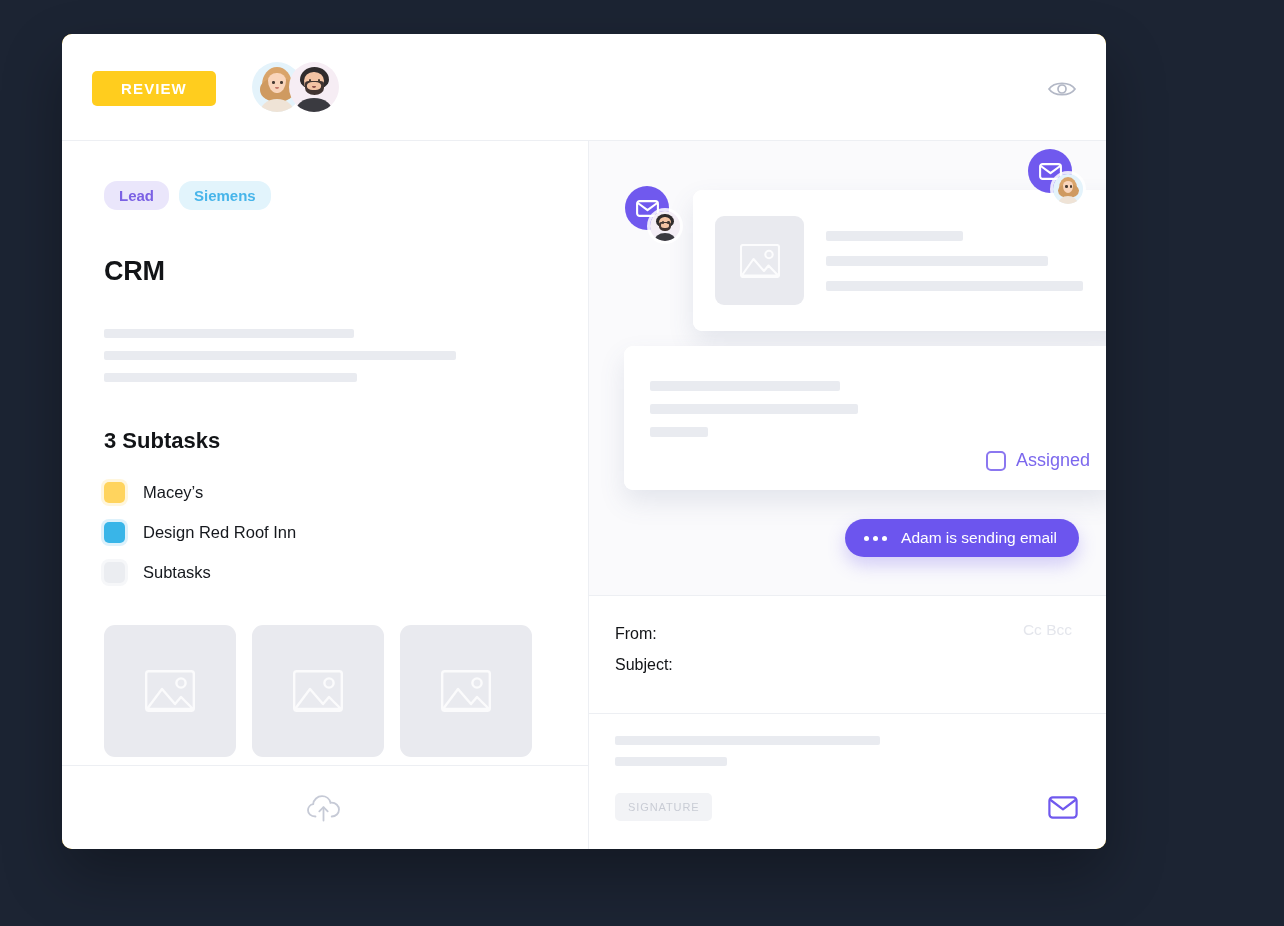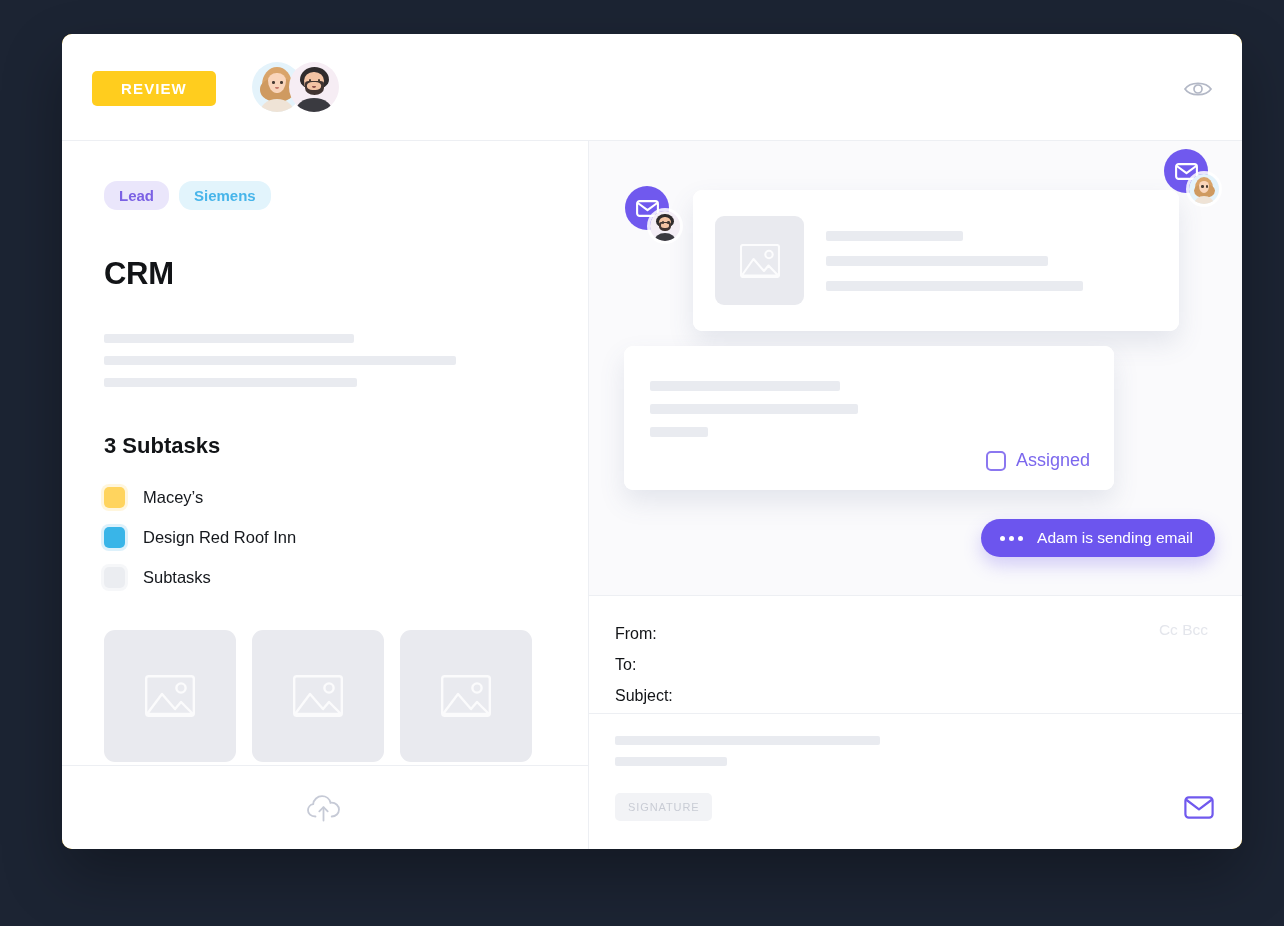--- a/index.html
+++ b/index.html
@@ -14,21 +14,21 @@
     background: #1c2433;
     font-family: "Liberation Sans", sans-serif;
     -webkit-font-smoothing: antialiased;
   }
 
   
   #app-window {
     position: absolute;
     left: 62px;
     top: 34px;
-    width: 1180px;
+    width: 1044px;
     height: 815px;
     background: #eab308;
     border-radius: 10px;
     overflow: hidden;
     box-shadow: 0 26px 60px rgba(0,0,0,0.30);
   }
 
   
   #topbar {
     position: relative;
@@ -161,21 +161,21 @@
     padding: 6px 15px;
     font-size: 15px;
     font-weight: bold;
     cursor: pointer;
     white-space: nowrap;
   }
   .tag-lead    { background: #eae6fb; color: #7b61e4; }
   .tag-clients { background: #e2f4fc; color: #47b5ea; }
 
   #page-title {
-    font-size: 31px;
+    font-size: 27px;
     font-weight: bold;
     color: #121417;
     letter-spacing: -0.3px;
     margin-bottom: 42px;
     margin-top: 46px;
   }
 
   .sk { background: #e9ebf0; border-radius: 2px; height: 9px; }
   #desc-skeleton { margin-bottom: 46px; }
   #desc-skeleton .sk { margin-bottom: 13px; }
@@ -656,23 +656,20 @@
           <span id="typing-text">Adam is sending email</span>
         </div>
       </div>
 
       <div id="compose-area">
 
         <div class="compose-field">
           <span class="compose-label">From:</span>
         </div>
         <div class="compose-field">
-          <span class="compose-label">To:</span>
-        </div>
-        <div class="compose-field">
           <span class="compose-label">Subject:</span>
         </div>
 
         <div id="cc-bcc">Cc Bcc</div>
 
         <div id="compose-divider"></div>
 
         <div id="compose-body">
           <div class="sk" style="width:265px"></div>
           <div class="sk" style="width:112px"></div>

